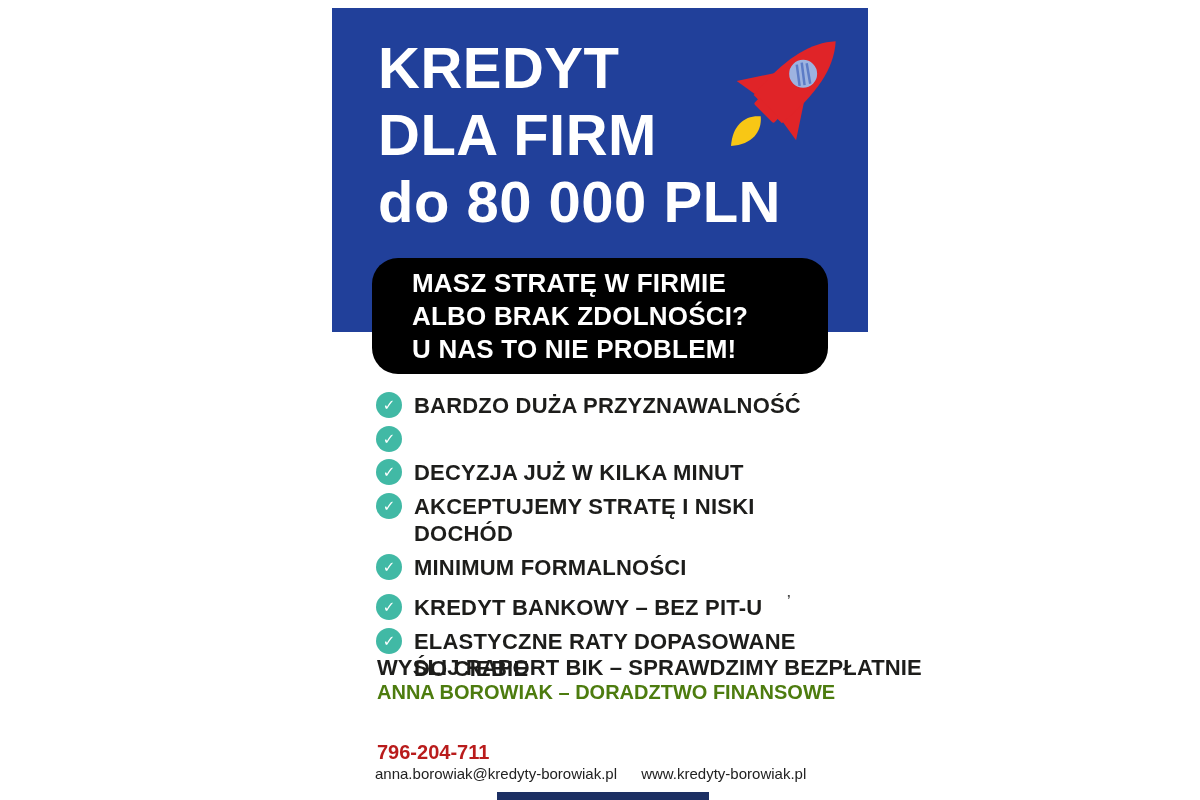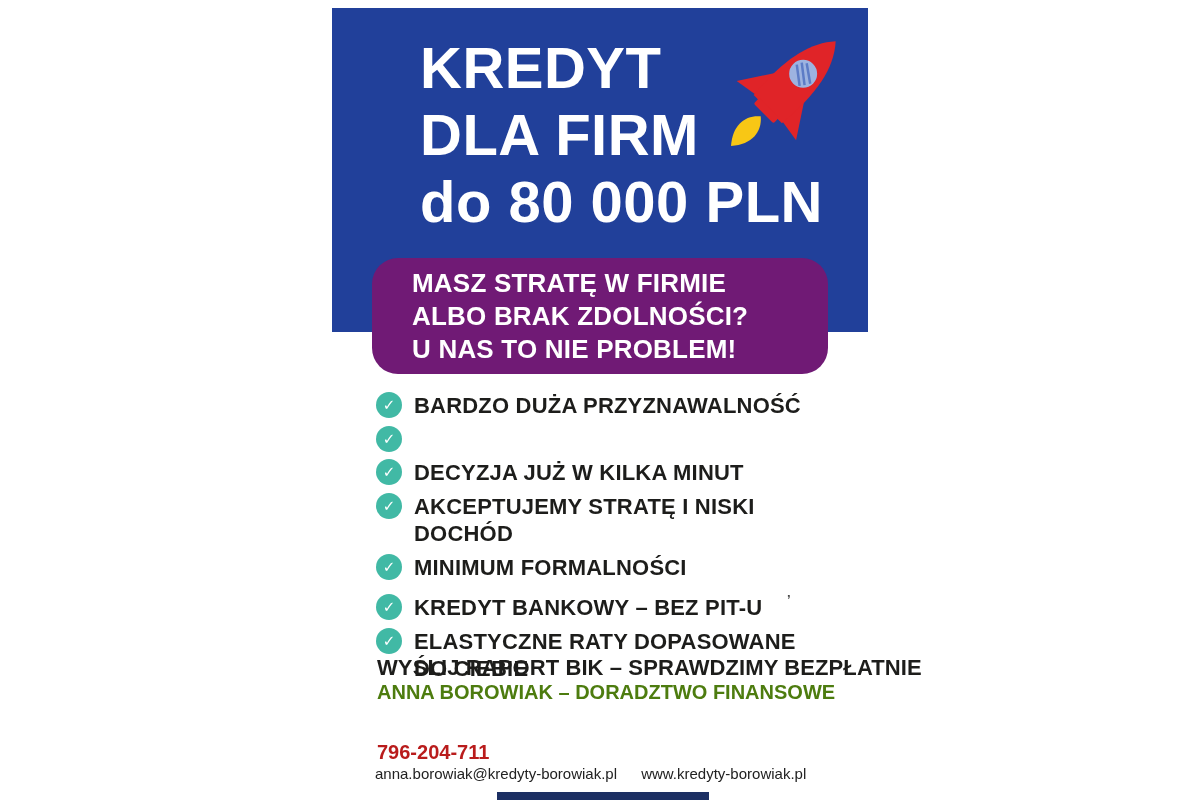--- a/index.html
+++ b/index.html
@@ -12,30 +12,30 @@
   .abs{position:absolute;}
 
   
   .header{
     left:332px;top:8px;width:536px;height:324px;
     background:#21409a;
   }
   .header-title{
     left:46px;top:26px;
     color:#ffffff;font-weight:800;font-size:58px;line-height:67px;
-    letter-spacing:0.5px;white-space:nowrap;margin-left:42px;
+    letter-spacing:0.5px;white-space:nowrap;
   }
 
   
   .rocket{left:382px;top:18px;width:150px;height:140px;}
 
   
   .banner{
     left:372px;top:258px;width:456px;height:116px;
-    background:#701a75;border-radius:26px;
+    background:#000000;border-radius:26px;
     display:flex;flex-direction:column;justify-content:center;
     padding-left:40px;box-sizing:border-box;
   }
   .banner div{
     color:#ffffff;font-weight:800;font-size:26px;line-height:33px;
     letter-spacing:0.2px;white-space:nowrap;
   }
 
   
   .benefits{left:376px;top:392px;width:470px;}

